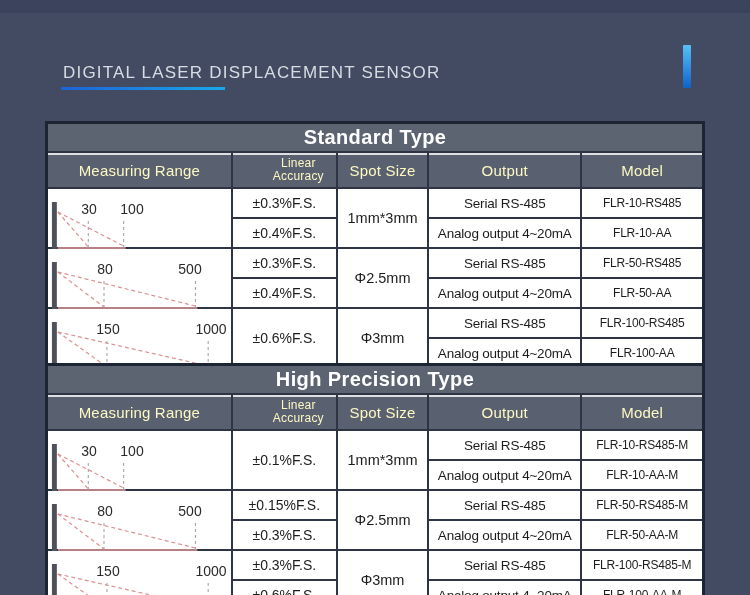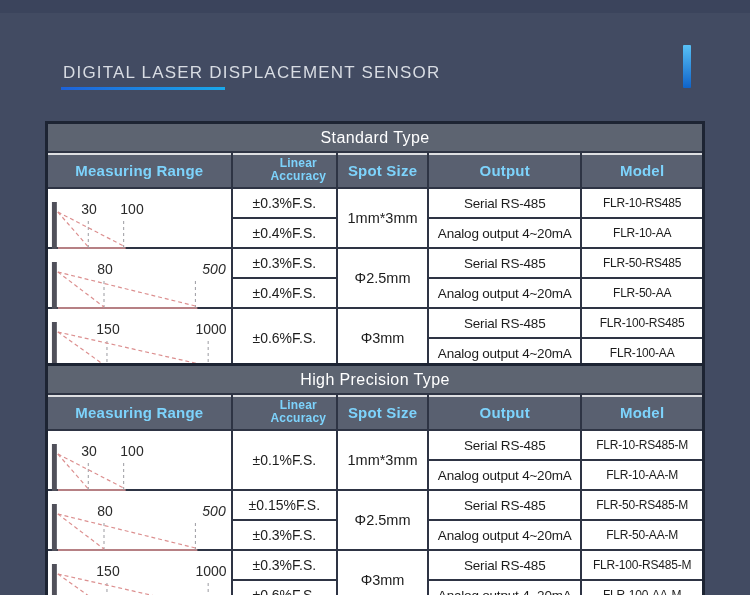--- a/index.html
+++ b/index.html
@@ -42,46 +42,46 @@
   .spec-table col.c-spot{width:13.9%;}
   .spec-table col.c-out{width:23.3%;}
   .spec-table col.c-model{width:18.6%;}
   .spec-table th,.spec-table td{
     border:2px solid #2e3444;
     text-align:center;vertical-align:middle;
     padding:0;
   }
   .title-row th{
     background:#5d6471;color:#ffffff;
-    font-size:16px;font-weight:normal;letter-spacing:.4px;
+    font-size:20px;font-weight:bold;letter-spacing:.4px;
     height:27px;
   }
   .head-row th{
-    background:#596070;color:#7dd3fc;
-    font-size:15px;font-weight:700;letter-spacing:.2px;
+    background:#596070;color:#fef9c3;
+    font-size:15px;font-weight:400;letter-spacing:.2px;
     height:34px;
     box-shadow:inset 0 2px 0 rgba(255,255,255,.8);
   }
   .head-row th .two-line{font-size:12px;line-height:13px;display:block;padding-left:28px;}
   .spec-table td{
     background:#ffffff;color:#1c1c1c;font-size:14px;height:28px;
   }
   td.cell-acc{font-size:14px;}
   td.cell-spot{font-size:14.5px;}
   td.cell-out{font-size:13.5px;letter-spacing:-.2px;}
   td.cell-model{font-size:12px;letter-spacing:-.2px;}
   
   td.cell-range{padding:0;}
   .diagram{position:relative;width:100%;height:40px;}
   .diagram .rlabel{
     position:absolute;top:3px;transform:translateX(-50%);
     font-size:14px;color:#2a2a2a;white-space:nowrap;
   }
   .dg0 .near{left:41px;} .dg0 .far{left:84px;}
-  .dg1 .near{left:57px;} .dg1 .far{left:166px;font-style:italic;}
+  .dg1 .near{left:57px;} .dg1 .far{left:142px;}
   .dg2 .near{left:60px;} .dg2 .far{left:163px;}
   .dlines{position:absolute;left:0;top:0;width:100%;height:56px;}
 </style>
 </head>
 <body>
 
 <div class="top-strip"></div>
 
 <h1 class="hdr-title">DIGITAL LASER DISPLACEMENT SENSOR</h1>
 <div class="hdr-underline"></div>

